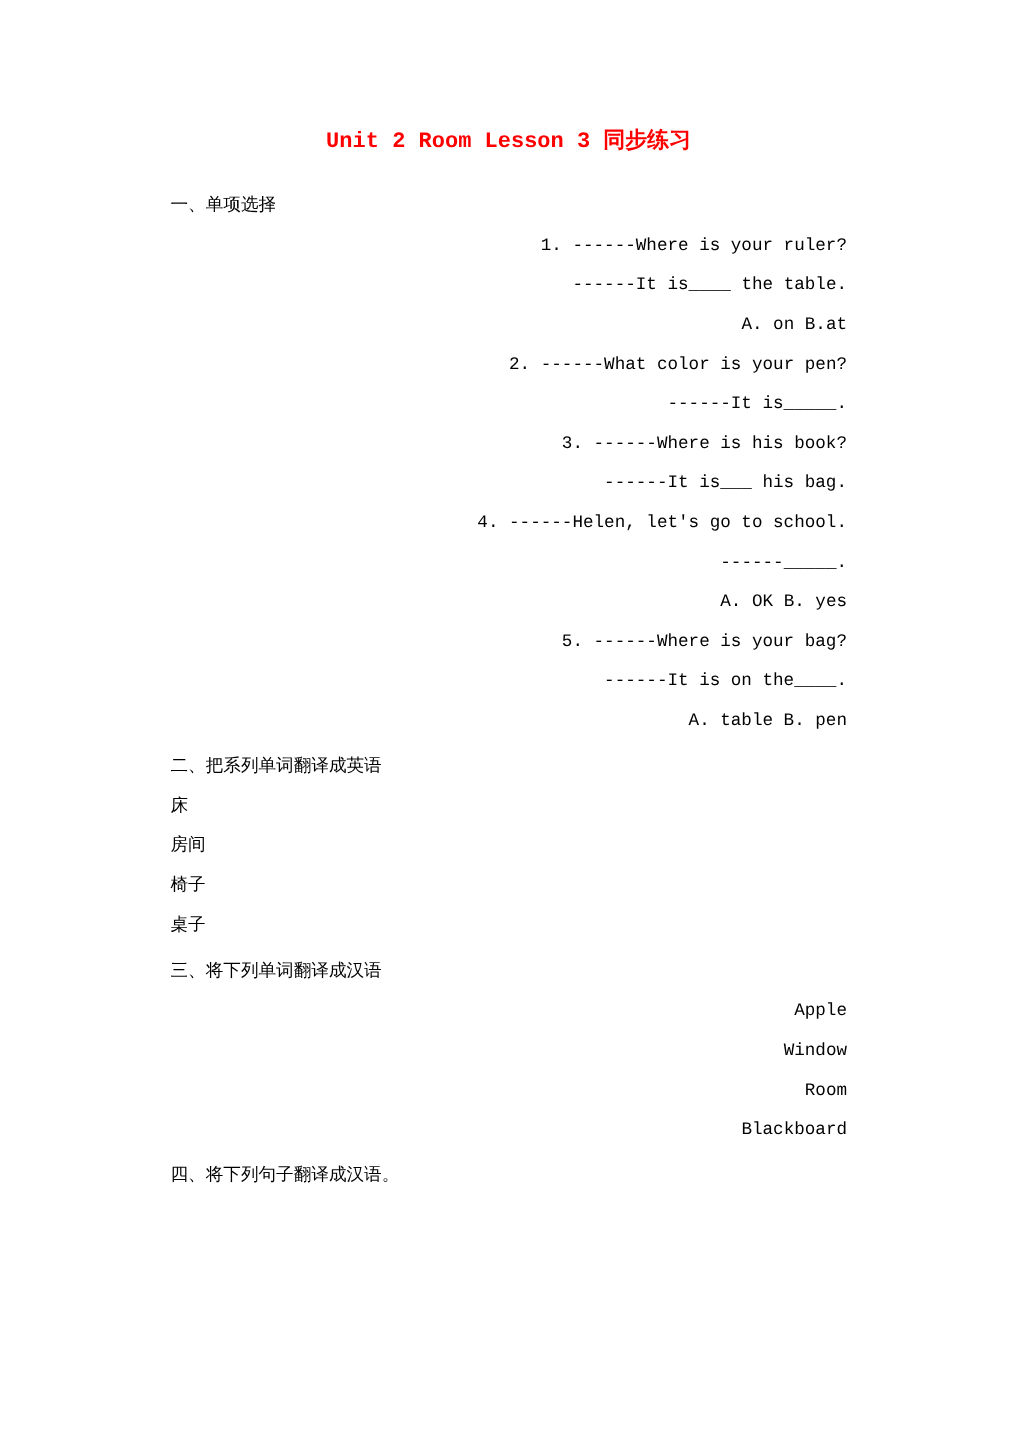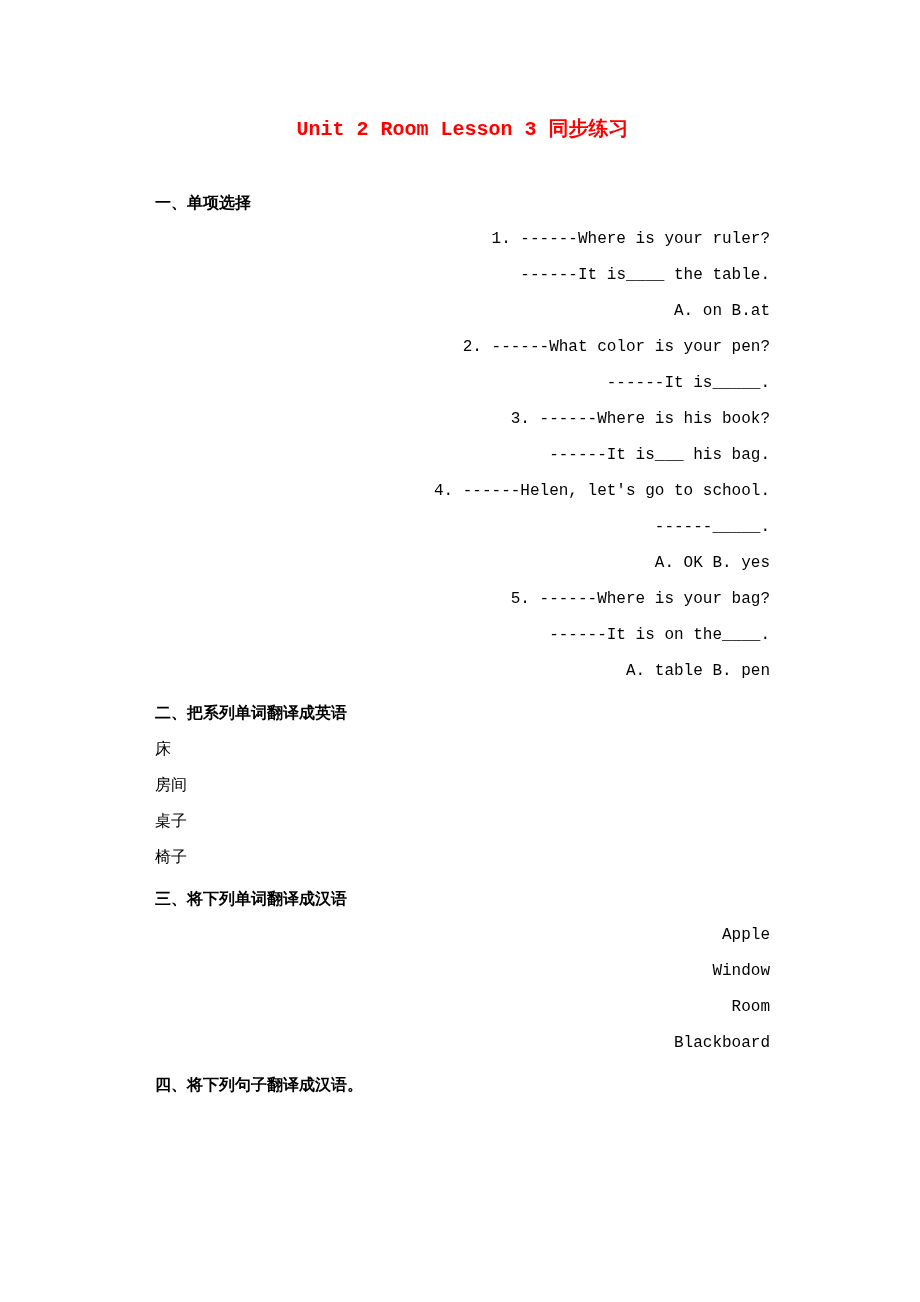--- a/index.html
+++ b/index.html
@@ -15,25 +15,25 @@
     width: 920px;
     min-height: 1302px;
     padding: 115px 150px 60px 155px;
     box-sizing: border-box;
   }
   .title {
     text-align: center;
     color: #ff0000;
     font-weight: bold;
     font-size: 20px;
-    margin-bottom: 46px;
+    margin-bottom: 30px;
     font-family: "Courier New", "SimSun", monospace;
   }
   .section-heading {
-    font-weight: bold;
+    font-weight: normal;
     margin-top: 18px;
     margin-bottom: 12px;
     font-size: 16px;
     font-family: "SimSun", "宋体", serif;
   }
   .line {
     margin: 12px 0;
     font-family: "Courier New", "SimSun", monospace;
     font-size: 16px;
     text-align: right;
@@ -70,22 +70,22 @@
   <div class="line indent">------_____.</div>
   <div class="line">A. OK  B. yes</div>
 
   <div class="line">5. ------Where is your bag?</div>
   <div class="line indent">------It is on the____.</div>
   <div class="line">A. table  B. pen</div>
 
   <div class="section-heading">二、把系列单词翻译成英语</div>
   <div class="cn-line">床</div>
   <div class="cn-line">房间</div>
+  <div class="cn-line">椅子</div>
   <div class="cn-line">桌子</div>
-  <div class="cn-line">椅子</div>
 
   <div class="section-heading">三、将下列单词翻译成汉语</div>
   <div class="line">Apple</div>
   <div class="line">Window</div>
   <div class="line">Room</div>
   <div class="line">Blackboard</div>
 
   <div class="section-heading">四、将下列句子翻译成汉语。</div>
 
 </div>

